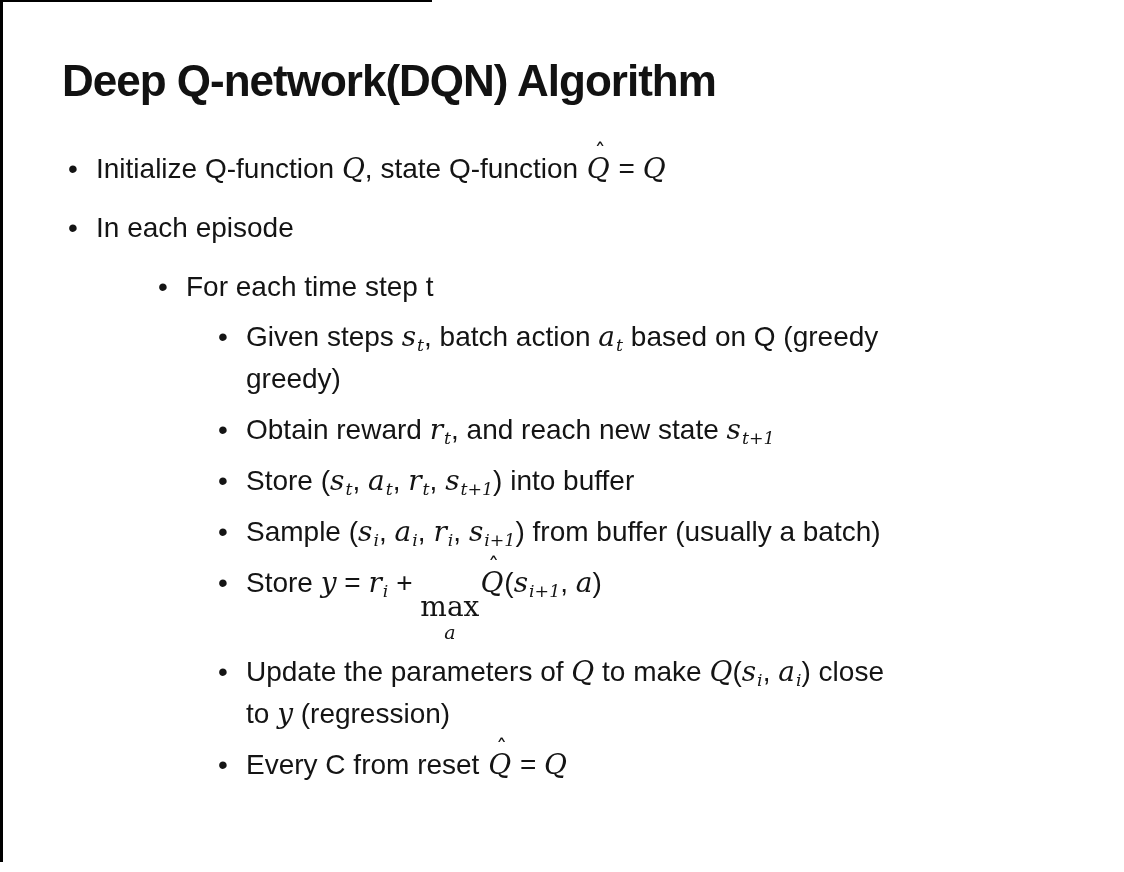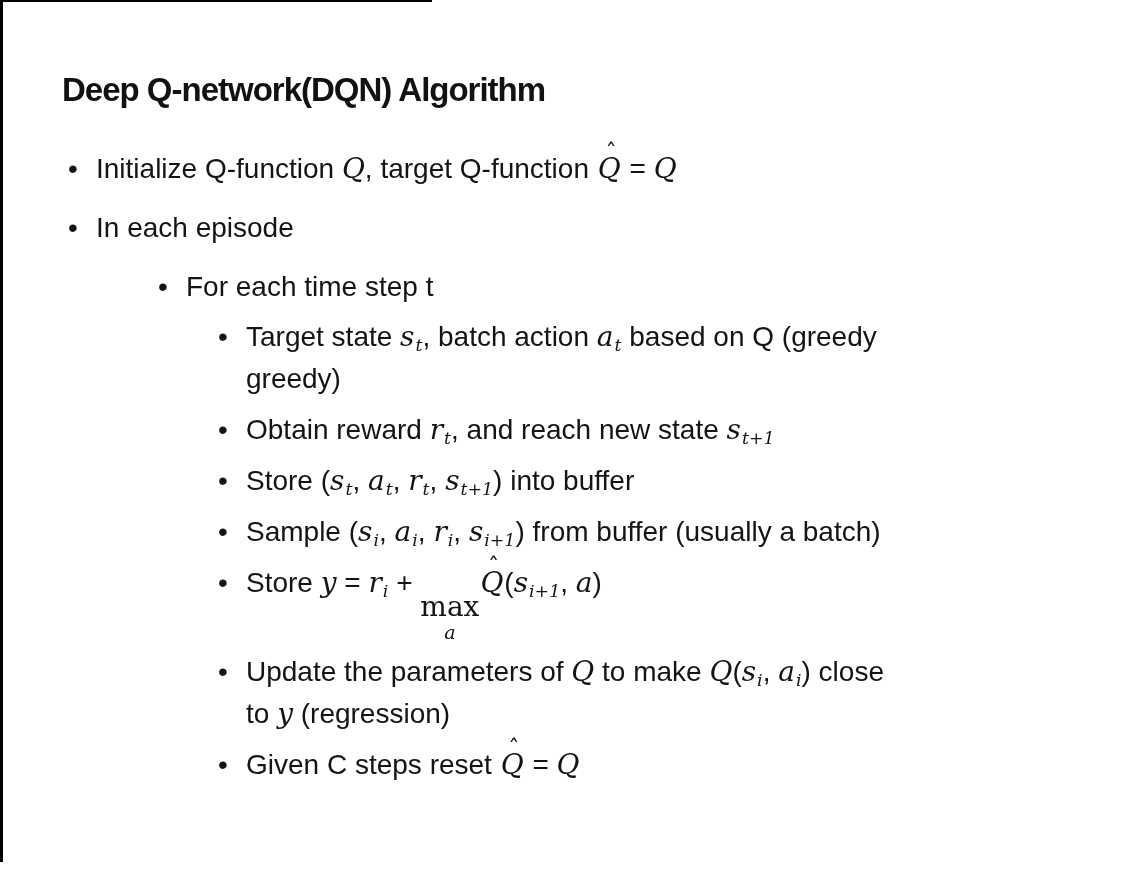--- a/index.html
+++ b/index.html
@@ -7,22 +7,22 @@
     width:1124px;height:872px;
     background:#ffffff;
     position:relative;
     overflow:hidden;
     font-family:"Liberation Sans",sans-serif;
     color:#141414;
   }
   .border-left{position:absolute;left:0;top:0;width:3px;height:862px;background:#000;}
   .border-top{position:absolute;left:0;top:0;width:432px;height:2px;background:#000;}
   .title{
-    position:absolute;left:62px;top:63px;
-    font-size:33px;font-weight:700;letter-spacing:-1px;
+    position:absolute;left:62px;top:48px;
+    font-size:44px;font-weight:700;letter-spacing:-1px;
     color:#121212;white-space:nowrap;margin-top:8px;
   }
   .body-area{position:absolute;left:68px;top:148px;right:30px;}
   .bullet{display:flex;align-items:flex-start;font-size:28px;line-height:1.5;}
   .lvl1{margin-bottom:17px;}
   .lvl2{margin-left:90px;margin-bottom:8px;}
   .lvl3{margin-left:150px;margin-bottom:9px;}
   .marker{width:28px;flex:none;}
   .content{flex:1;}
   .math{font-family:"DejaVu Serif",serif;font-style:italic;}
@@ -45,33 +45,33 @@
 <body>
 
 <div class="border-left"></div>
 <div class="border-top"></div>
 
 <h1 class="title">Deep Q-network(DQN) Algorithm</h1>
 
 <div class="body-area">
     <div class="bullet lvl1">
       <span class="marker">•</span>
-      <span class="content"><span class="txt">Initialize Q-function </span><span class="math">Q</span><span class="txt">, target Q-function </span><span class="hat"><span class="hat-accent">ˆ</span><span class="hat-letter">Q</span></span><span class="txt"> = </span><span class="math">Q</span></span>
+      <span class="content"><span class="txt">Initialize Q-function </span><span class="math">Q</span><span class="txt">, state Q-function </span><span class="hat"><span class="hat-accent">ˆ</span><span class="hat-letter">Q</span></span><span class="txt"> = </span><span class="math">Q</span></span>
     </div>
     <div class="bullet lvl1">
       <span class="marker">•</span>
       <span class="content"><span class="txt">In each episode</span></span>
     </div>
     <div class="bullet lvl2">
       <span class="marker">•</span>
       <span class="content"><span class="txt">For each time step t</span></span>
     </div>
     <div class="bullet lvl3">
       <span class="marker">•</span>
-      <span class="content"><span class="txt">Target state </span><span class="math">s<span class="msub">t</span></span><span class="txt">, batch action </span><span class="math">a<span class="msub">t</span></span><span class="txt"> based on Q (greedy</span><br><span class="txt">greedy)</span></span>
+      <span class="content"><span class="txt">Given steps </span><span class="math">s<span class="msub">t</span></span><span class="txt">, batch action </span><span class="math">a<span class="msub">t</span></span><span class="txt"> based on Q (greedy</span><br><span class="txt">greedy)</span></span>
     </div>
     <div class="bullet lvl3">
       <span class="marker">•</span>
       <span class="content"><span class="txt">Obtain reward </span><span class="math">r<span class="msub">t</span></span><span class="txt">, and reach new state </span><span class="math">s<span class="msub">t+1</span></span></span>
     </div>
     <div class="bullet lvl3">
       <span class="marker">•</span>
       <span class="content"><span class="txt">Store (</span><span class="math">s<span class="msub">t</span></span><span class="txt">, </span><span class="math">a<span class="msub">t</span></span><span class="txt">, </span><span class="math">r<span class="msub">t</span></span><span class="txt">, </span><span class="math">s<span class="msub">t+1</span></span><span class="txt">) into buffer</span></span>
     </div>
     <div class="bullet lvl3">
@@ -84,15 +84,15 @@
           <span class="stack-top">max</span>
           <span class="stack-bottom">a</span>
         </span><span class="hat"><span class="hat-accent">ˆ</span><span class="hat-letter">Q</span></span><span class="txt">(</span><span class="math">s<span class="msub">i+1</span></span><span class="txt">, </span><span class="math">a</span><span class="txt">)</span></span>
     </div>
     <div class="bullet lvl3">
       <span class="marker">•</span>
       <span class="content"><span class="txt">Update the parameters of </span><span class="math">Q</span><span class="txt"> to make </span><span class="math">Q</span><span class="txt">(</span><span class="math">s<span class="msub">i</span></span><span class="txt">, </span><span class="math">a<span class="msub">i</span></span><span class="txt">) close</span><br><span class="txt">to </span><span class="math">y</span><span class="txt"> (regression)</span></span>
     </div>
     <div class="bullet lvl3">
       <span class="marker">•</span>
-      <span class="content"><span class="txt">Given C steps reset </span><span class="hat"><span class="hat-accent">ˆ</span><span class="hat-letter">Q</span></span><span class="txt"> = </span><span class="math">Q</span></span>
+      <span class="content"><span class="txt">Every C from reset </span><span class="hat"><span class="hat-accent">ˆ</span><span class="hat-letter">Q</span></span><span class="txt"> = </span><span class="math">Q</span></span>
     </div>
   </div>
 
 </body></html>

